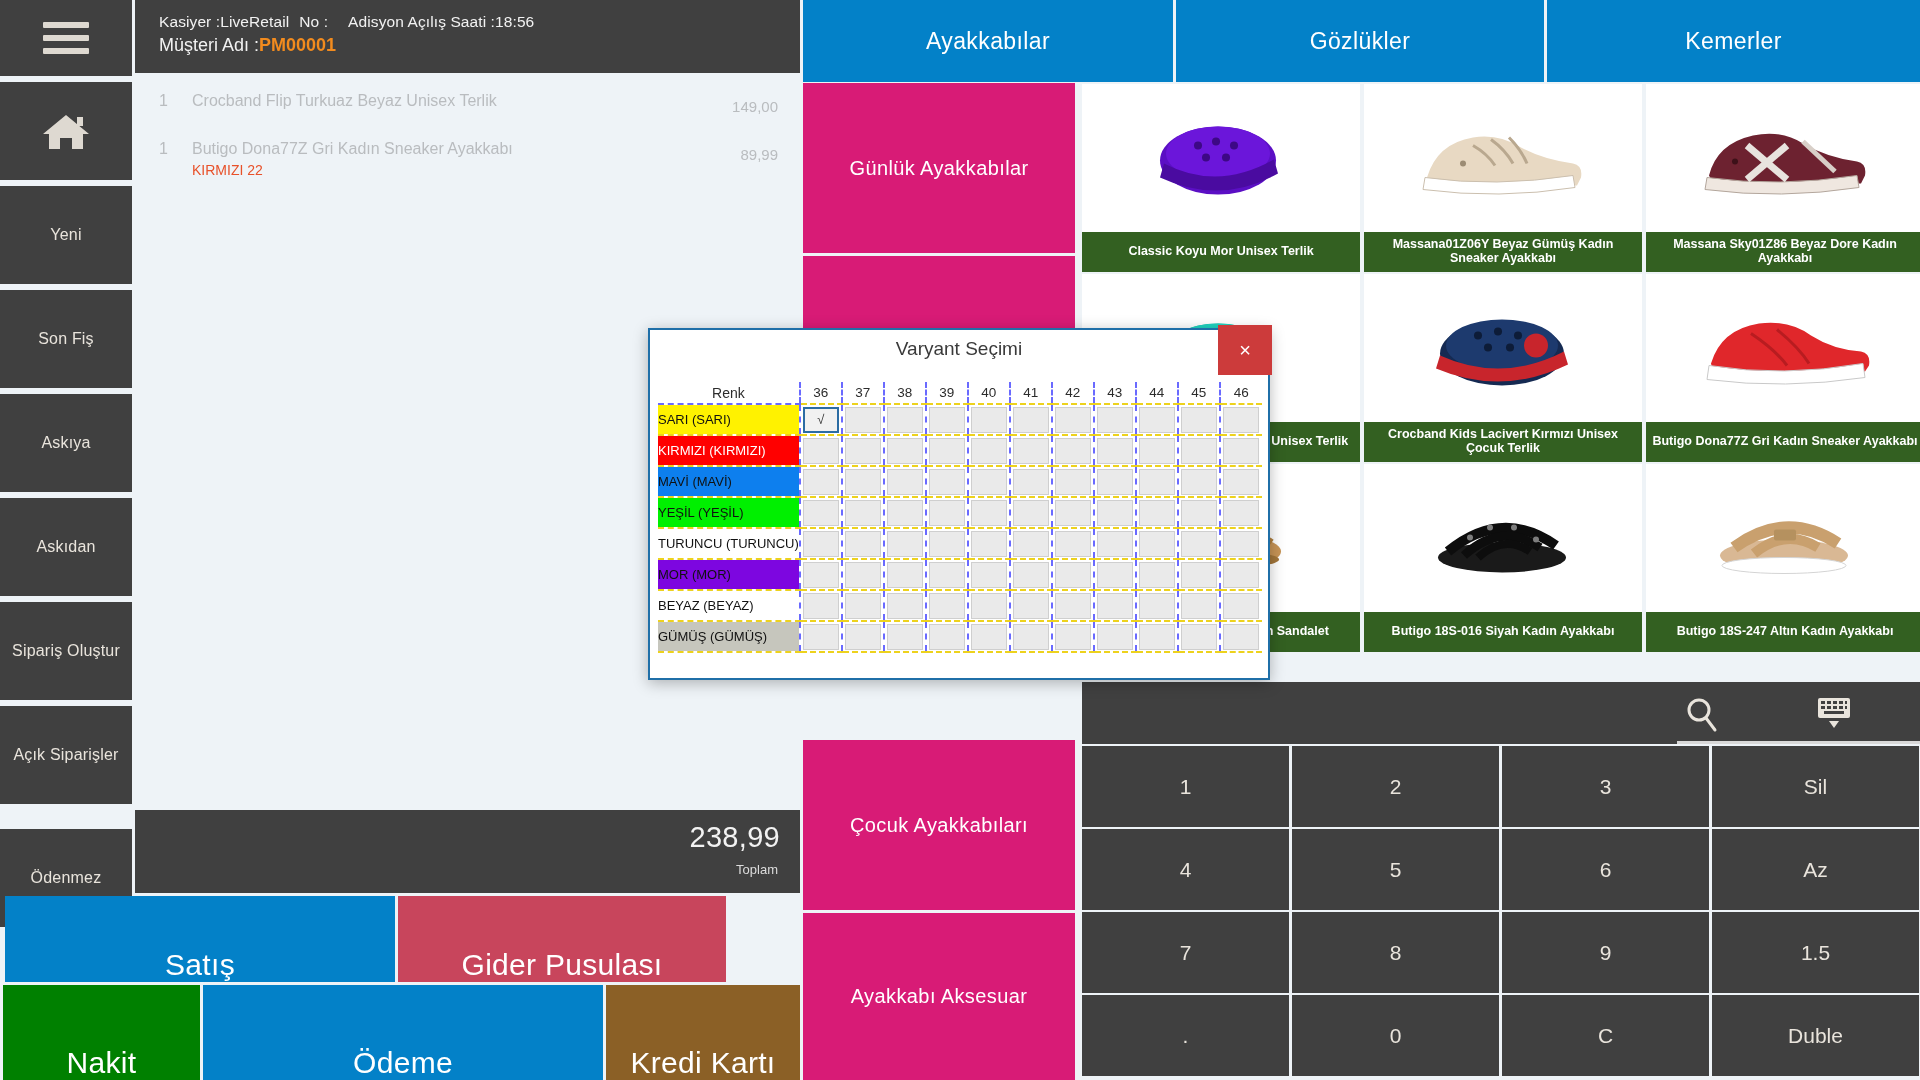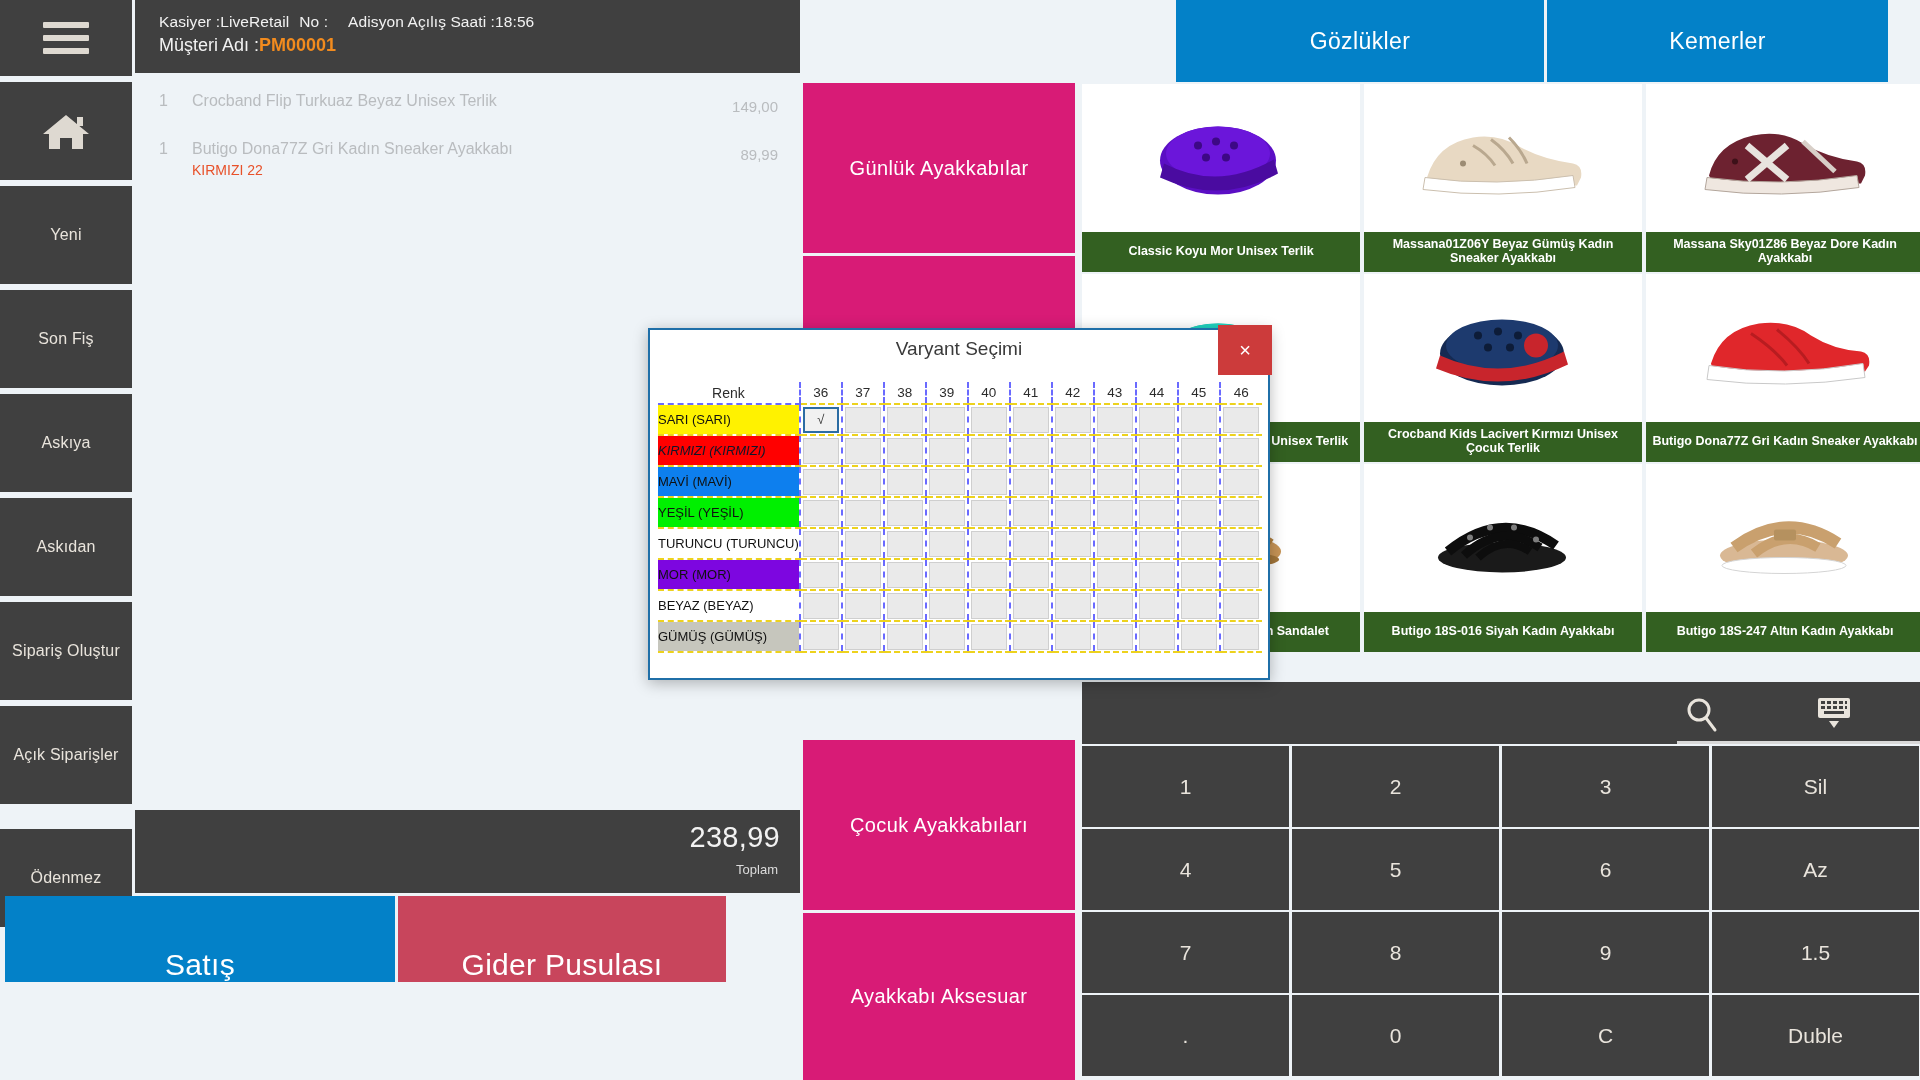--- a/index.html
+++ b/index.html
@@ -210,41 +210,55 @@
   </div>
 
   <div class="act-row-1" id="act1">
       <div class="act-btn" style="left: 5px; width: 390px; background: rgb(3, 129, 200);">
         <span>Satış</span>
       </div>
       <div class="act-btn" style="left: 398px; width: 328px; background: rgb(200, 69, 92);">
         <span>Gider Pusulası</span>
       </div>
     </div>
+  <div class="act-row-2" id="act2">
+      <div class="act-btn" style="left: 3px; width: 197px; background: rgb(0, 128, 0);">
+        <span>Nakit</span>
+      </div>
+      <div class="act-btn" style="left: 203px; width: 400px; background: rgb(3, 129, 200);">
+        <span>Ödeme</span>
+      </div>
+      <div class="act-btn" style="left: 606px; width: 194px; background: rgb(139, 96, 38);">
+        <span>Kredi Kartı</span>
+      </div>
+    </div>
 
   <div class="cat-col" id="cat-col">
       <div class="cat-btn" style="top: 83px; height: 170px;">
         <span>Günlük Ayakkabılar</span>
       </div>
       <div class="cat-btn" style="top: 256px; height: 170px;">
         <span>Spor Ayakkabılar</span>
       </div>
       <div class="cat-btn" style="top: 740px; height: 170px;">
         <span>Çocuk Ayakkabıları</span>
       </div>
       <div class="cat-btn" style="top: 913px; height: 167px;">
         <span>Ayakkabı Aksesuar</span>
       </div>
     </div>
 
   <div class="tabs" id="tabs">
+      <div class="tab" style="left: 3px; width: 370px;">
+        <span>Ayakkabılar</span>
+      </div>
       <div class="tab" style="left: 376px; width: 368px;">
         <span>Gözlükler</span>
       </div>
-      <div class="tab" style="left: 747px; width: 341px;">
+      <div class="tab" style="left: 747px; width: 373px;">
         <span>Kemerler</span>
       </div>
     </div>
 
   <div class="prod-grid" id="prod-grid">
       <div class="prod-card" style="left: 0px; top: 0px; width: 278px; height: 188px;">
         <div class="prod-img">
           <svg width="150" height="105" viewBox="0 0 150 105">
             <ellipse cx="72" cy="55" rx="58" ry="34" fill="#5b0fc4"></ellipse>
             <ellipse cx="72" cy="48" rx="52" ry="27" fill="#6b16da"></ellipse>
@@ -499,21 +513,21 @@
               <div class="vcell-inner"></div>
             </td>
             <td class="vcell">
               <div class="vcell-inner"></div>
             </td>
             <td class="vcell">
               <div class="vcell-inner"></div>
             </td>
           </tr>
           <tr>
-            <td class="vcolor" style="background: rgb(255, 0, 0); color: #0f172a; font-style: italic;">KIRMIZI (KIRMIZI)</td>
+            <td class="vcolor" style="background: rgb(255, 0, 0); color: #ffffff;">KIRMIZI (KIRMIZI)</td>
             <td class="vcell">
               <div class="vcell-inner"></div>
             </td>
             <td class="vcell">
               <div class="vcell-inner"></div>
             </td>
             <td class="vcell">
               <div class="vcell-inner"></div>
             </td>
             <td class="vcell">

